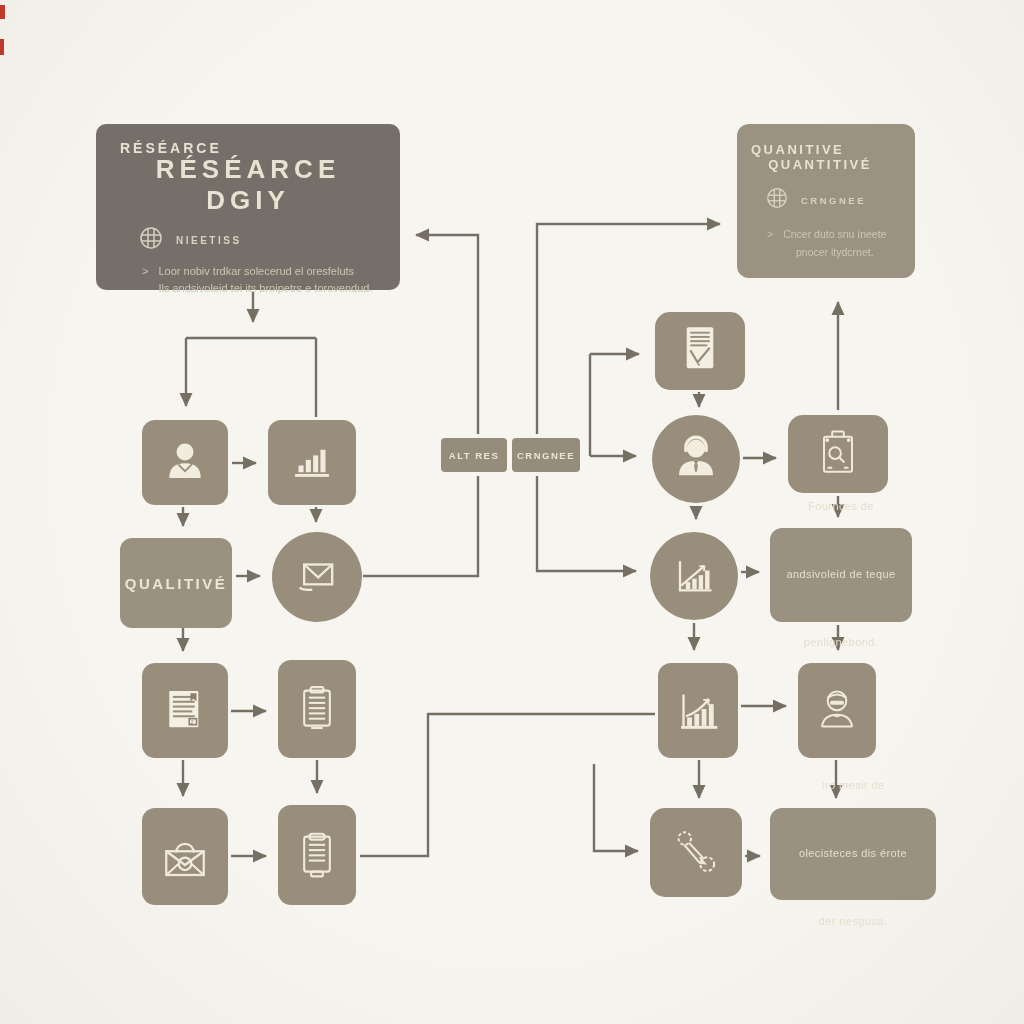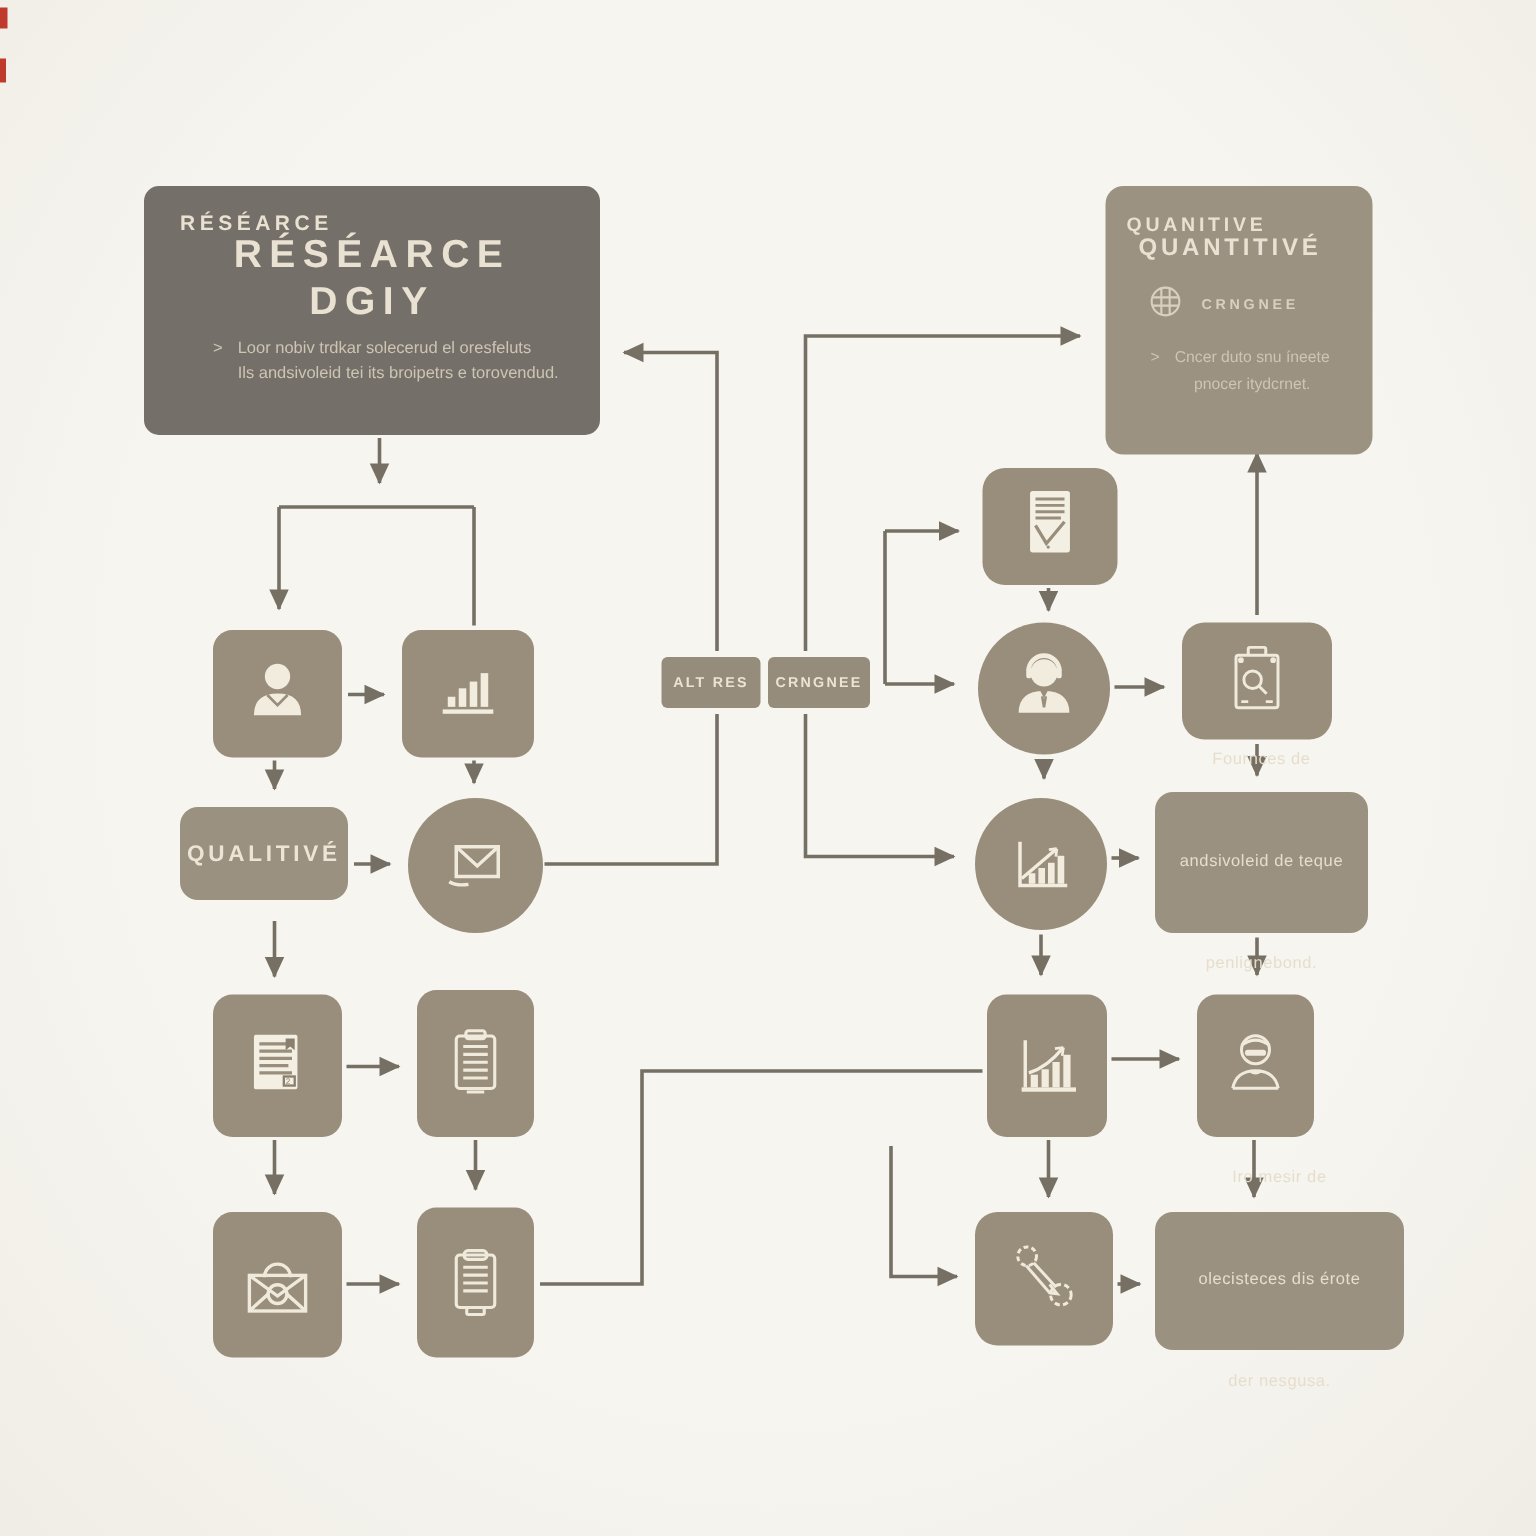--- a/index.html
+++ b/index.html
@@ -79,32 +79,44 @@
       <path d="M594,764 L594,851 L638,851" marker-end="url(#ar)"></path>
     </g>
   </svg>
 
   <div class="artifact" style="top:5px;width:5px;height:14px;background:#bf3a2d;"></div>
   <div class="artifact" style="top:39px;width:4px;height:16px;background:#bf3a2d;"></div>
 
   <div class="node hdr" style="left:96px;top:124px;width:304px;height:166px;background:#746f68;padding:16px 24px 0 24px;">
     <div class="t-small" style="font-size:14px;">RÉSÉARCE</div>
     <div class="t-large" style="font-size:26px;letter-spacing:5px;margin-top:-2px;">RÉSÉARCE DGIY</div>
+    <div class="meta-row" style="margin-top:9px;padding-left:18px;">
+      <span>
+        <svg width="26" height="26" viewBox="0 0 26 26" fill="none" stroke="#d9d1c0" stroke-width="1.5">
+          <circle cx="13" cy="13" r="10"></circle>
+          <line x1="4" y1="10" x2="22" y2="10"></line>
+            <line x1="4" y1="16" x2="22" y2="16"></line>
+          <line x1="10" y1="3.5" x2="10" y2="22.5"></line>
+            <line x1="16" y1="3.5" x2="16" y2="22.5"></line>
+        </svg>
+      </span>
+      <span class="meta-label" style="font-size:10px;">NIEETISS</span>
+    </div>
     <div class="body-row" style="margin-top:8px;padding-left:22px;font-size:11px;line-height:1.55;">
       <span class="marker">&gt;</span>
       <span>
         <span>Loor nobiv trdkar solecerud el oresfeluts</span><br>
         <span>Ils andsivoleid tei its broipetrs e torovendud.</span>
       </span>
     </div>
   </div>
 
-  <div class="node hdr" style="left:737px;top:124px;width:178px;height:179px;background:#9c9282;border-radius:12px;padding:18px 26px 0 14px;">
+  <div class="node hdr" style="left:737px;top:124px;width:178px;height:154px;background:#9c9282;border-radius:12px;padding:18px 26px 0 14px;">
     <div class="t-small" style="font-size:13px;letter-spacing:2.5px;">QUANITIVE</div>
-    <div class="t-large" style="font-size:16px;letter-spacing:2.5px;">QUANTITIVÉ</div>
+    <div class="t-large" style="font-size:13px;letter-spacing:2.5px;">QUANTITIVÉ</div>
     <div class="meta-row" style="margin-top:14px;padding-left:14px;">
       <span>
         <svg width="24" height="24" viewBox="0 0 26 26" fill="none" stroke="#d9d1c0" stroke-width="1.5">
           <circle cx="13" cy="13" r="10"></circle>
           <line x1="4" y1="10" x2="22" y2="10"></line>
             <line x1="4" y1="16" x2="22" y2="16"></line>
           <line x1="10" y1="3.5" x2="10" y2="22.5"></line>
             <line x1="16" y1="3.5" x2="16" y2="22.5"></line>
         </svg>
       </span>
@@ -134,21 +146,21 @@
       <svg width="54" height="54" viewBox="0 0 48 48" fill="#f2ecdf">
         <rect x="12" y="28" width="4.5" height="6"></rect>
         <rect x="18.5" y="23" width="4.5" height="11"></rect>
         <rect x="25" y="19" width="4.5" height="15"></rect>
         <rect x="31.5" y="14" width="4.5" height="20"></rect>
         <rect x="9" y="35.5" width="30" height="2.6"></rect>
       </svg>
     </span>
   </div>
 
-  <div class="node label-box" style="left:120px;top:538px;width:112px;height:62px;background:#9b9180;border-radius:12px;font-size:15px;letter-spacing:2.5px;">
+  <div class="node label-box" style="left:120px;top:538px;width:112px;height:90px;background:#9b9180;border-radius:12px;font-size:15px;letter-spacing:2.5px;">
     <span>QUALITIVÉ</span>
   </div>
 
   <div class="node fill-taupe circle icon-node" style="left:272px;top:532px;width:90px;height:90px;">
     <span>
       <svg width="56" height="56" viewBox="0 0 48 48" fill="none" stroke="#f0eadc" stroke-width="2">
         <rect x="13" y="15" width="24" height="17"></rect>
         <path d="M13,15 L25,26 L37,15"></path>
         <path d="M9,35 Q13,37.5 20,36.5"></path>
       </svg>

